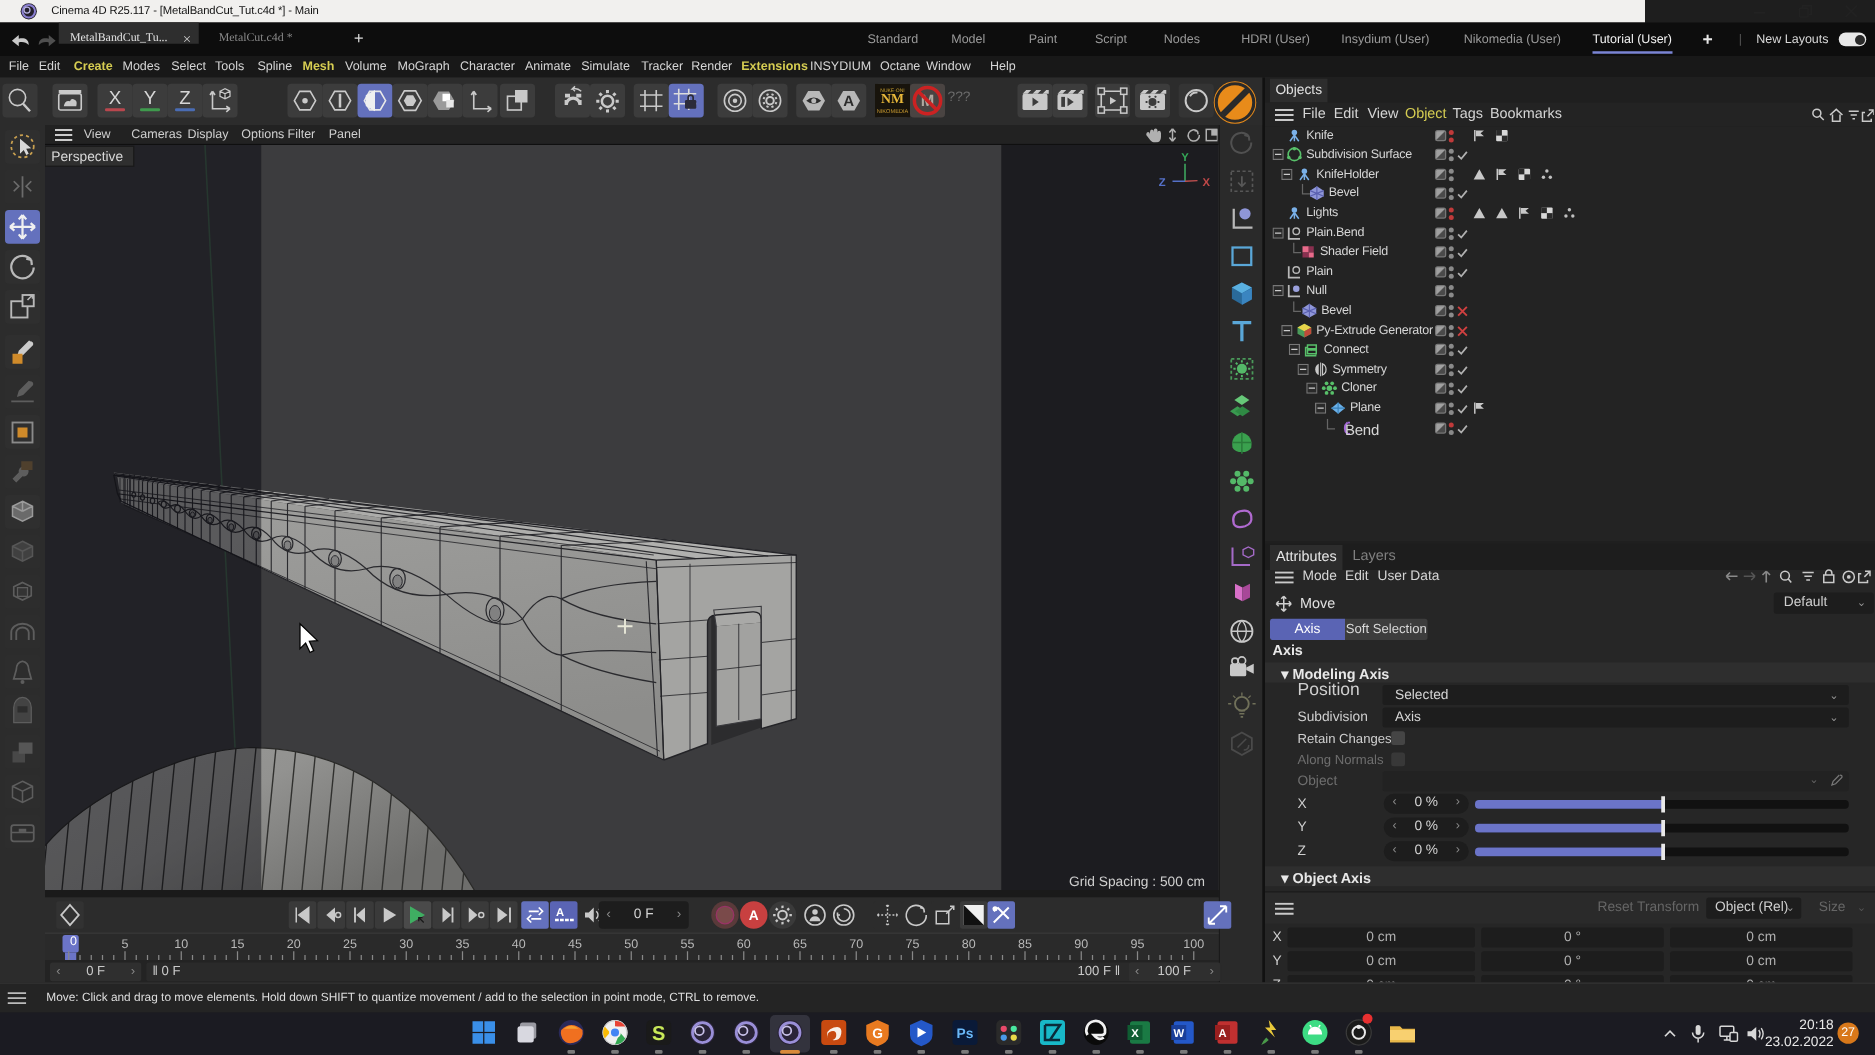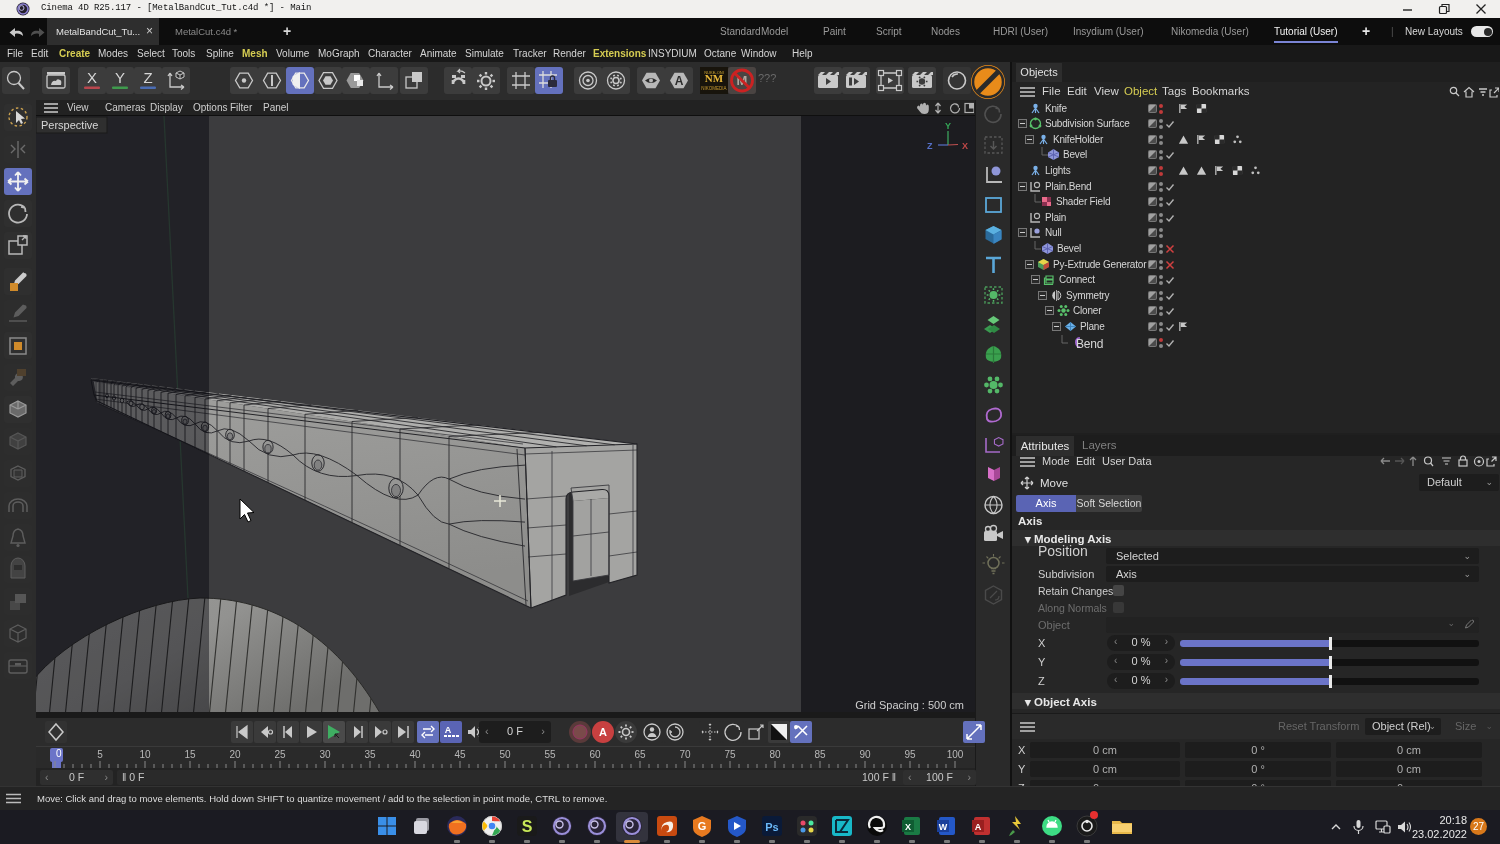--- a/index.html
+++ b/index.html
@@ -1,26 +1,26 @@
 <!DOCTYPE html>
 <html><head>
 <meta charset="utf-8">
 <style>
 * { margin:0; padding:0; box-sizing:border-box; }
 html,body { width:1500px; height:844px; overflow:hidden; background:#000; }
 body { font-family:"Liberation Sans", sans-serif; font-size:12px; -webkit-font-smoothing:antialiased; }
 #app { position:absolute; top:0; left:0; width:1500px; height:844px; background:#1e1e1e; }
 
 
-#titlebar { position:absolute; top:0; left:0; width:1500px; height:18px; background:#f1f0ee; color:#1a1a1a;font-family:Liberation Mono, monospace; }
+#titlebar { position:absolute; top:0; left:0; width:1316px; height:18px; background:#f1f0ee; color:#1a1a1a; }
 #titlebar .ttext { position:absolute; left:41px; top:3px; font-size:9px; color:#111; letter-spacing:-0.1px; }
 
 
 #tabrow { position:absolute; top:18px; left:0; width:1500px; height:27px; background:#0d0d0d; }
-.doctab { position:absolute; top:0; height:43px; line-height:27px; color:#8a8a8a; font-size:9.5px; }
+.doctab { position:absolute; top:0; height:17px; line-height:27px; color:#8a8a8a; font-size:9.5px;font-family:Liberation Serif, serif; }
 .layouttab { position:absolute; top:0; height:27px; line-height:27px; color:#9a9a9a; font-size:10px; }
 
 
 #menubar { position:absolute; top:45px; left:0; width:1500px; height:17px; background:#181818; color:#d5d5d5; }
 #menubar span { position:absolute; top:2.5px; font-size:10px; }
 .ym { color:#d6cd52 !important;font-weight:bold; }
 
 
 #toolbar { position:absolute; top:62px; left:0; width:1500px; height:38px; background:#2c2c2c; }
 .tbtn { position:absolute; top:5px; width:28px; height:27px; background:#3c3c3c; border-radius:3px; }
@@ -76,21 +76,21 @@
 <div id="tabrow">
   <svg class="icon-svg" style="left:8px;top:7px" width="18" height="13" viewBox="0 0 18 13">
         <path d="M15 11 C15 6 11 5 7 6 L7 3 L1.5 7.5 L7 12 L7 9 C10 8 13 9 15 11Z" fill="#c9c9c9"></path>
       </svg>
   <svg class="icon-svg" style="left:28px;top:7px" width="18" height="13" viewBox="0 0 18 13">
         <path d="M3 11 C3 6 7 5 11 6 L11 3 L16.5 7.5 L11 12 L11 9 C8 8 5 9 3 11Z" fill="#4f4f4f"></path>
       </svg>
   <div class="doctab" style="left:47px;width:112px;background:#2e2e2e;color:#e2e2e2;"><span style="padding-left:9px">MetalBandCut_Tu...</span><span style="position:absolute;right:6px;top:0;color:#cccccc;font-size:12px">×</span></div>
   <div class="doctab" style="left:175px;">MetalCut.c4d *</div>
   <div class="doctab" style="left:283px;color:#d8d8d8;font-size:14px;font-weight:bold;">+</div>
-  <div class="layouttab" style="left:720px;">Standard</div>
+  <div class="layouttab" style="left:694px;">Standard</div>
   <div class="layouttab" style="left:761px;">Model</div>
   <div class="layouttab" style="left:823px;">Paint</div>
   <div class="layouttab" style="left:876px;">Script</div>
   <div class="layouttab" style="left:931px;text-align:center;">Nodes</div>
   <div class="layouttab" style="left:993px;">HDRI (User)</div>
   <div class="layouttab" style="left:1073px;">Insydium (User)</div>
   <div class="layouttab" style="left:1171px;">Nikomedia (User)</div>
   <div class="layouttab" style="left:1274px;color:#f2f2f2;border-bottom:2px solid #7a84d4;height:25px;">Tutorial (User)</div>
   <div class="layouttab" style="left:1362px;color:#e8e8e8;font-size:14px;font-weight:bold;">+</div>
   <div class="layouttab" style="left:1391px;color:#555;">|</div>

